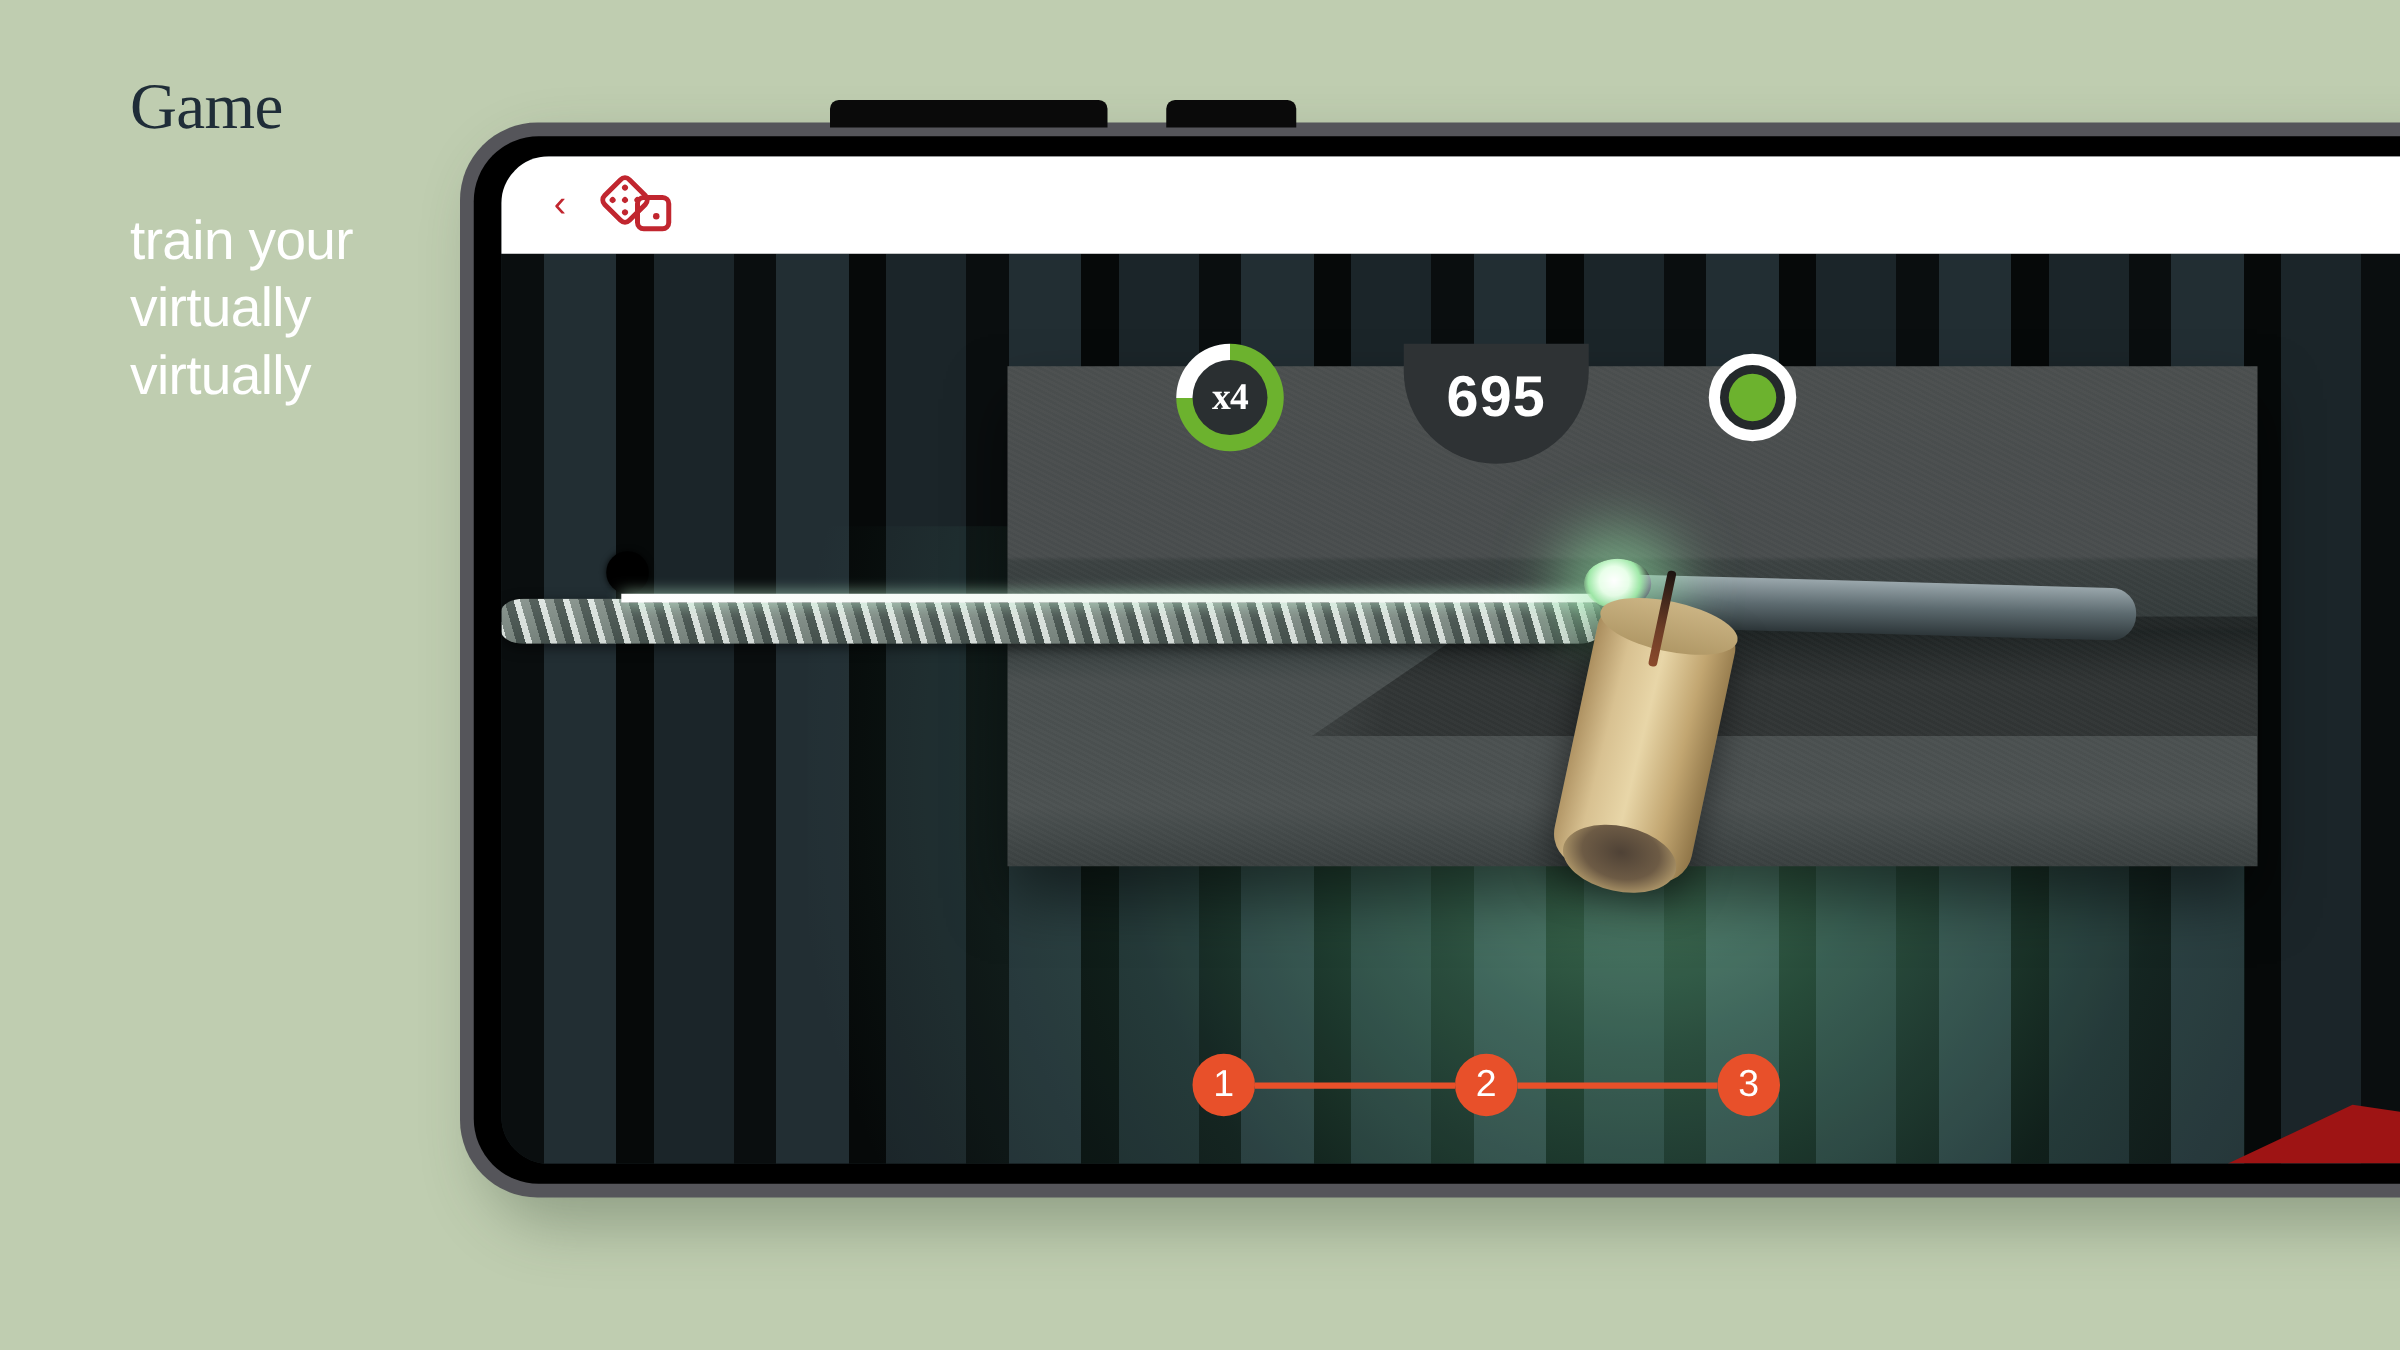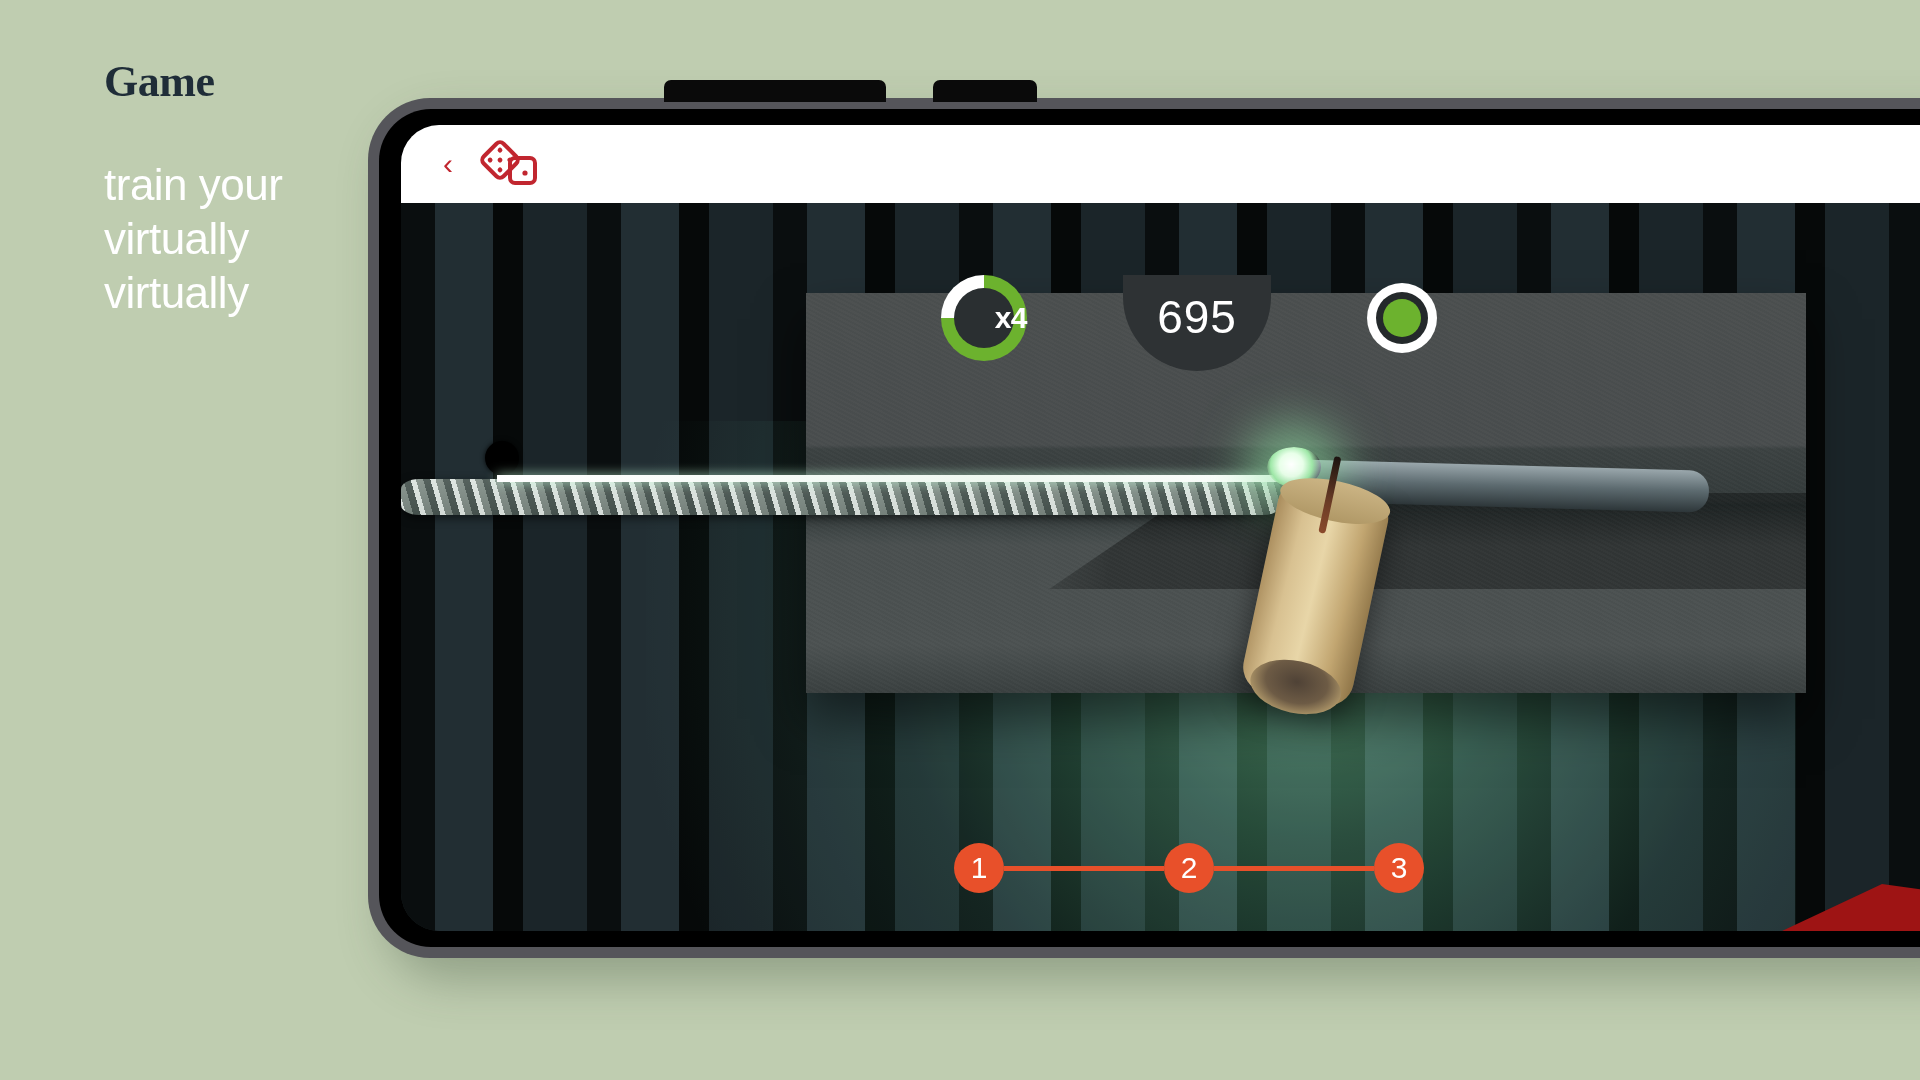--- a/index.html
+++ b/index.html
@@ -7,21 +7,21 @@
   body {
     background:#bfcdb0;
     font-family:"Liberation Sans", sans-serif;
     position:relative;
   }
 
   
   #promo { position:absolute; left:104px; top:60px; width:300px; }
   #promo-title {
     font-family:"Liberation Serif", serif;
-    font-size:44px; line-height:1.0; font-weight:700;
+    font-size:52px; line-height:1.0; font-weight:400;
     color:#1f2d38; letter-spacing:-0.5px;
   }
   #promo-sub {
     margin-top:54px; font-size:44px; line-height:1.23;
     color:#ffffff; font-weight:400; letter-spacing:-0.5px;
   }
   #promo-sub span { display:block; }
 
   
   #phone {
@@ -188,21 +188,21 @@
   
   #hud-top {
     position:absolute; left:0; right:0; top:72px; height:120px;
     display:flex; align-items:flex-start; justify-content:center;
     gap:96px; z-index:5; pointer-events:none;
   }
   #hud-top > * { pointer-events:auto; }
 
   #multiplier {
     position:relative; width:86px; height:86px; border-radius:50%;
-    display:flex; align-items:center; justify-content:flex-end;
+    display:flex; align-items:center; justify-content:center;font-family:Liberation Serif, serif;
   }
   #mult-ring {
     position:absolute; inset:0; border-radius:50%;
     background:conic-gradient(from 0deg, #6cb22e 0% 75%, #ffffff 75% 100%);
   }
   #mult-hole {
     position:absolute; inset:13px; border-radius:50%;
     background:#2a2f31;
   }
   #mult-label {
@@ -210,21 +210,21 @@
     letter-spacing:-0.5px;
   }
 
   #score-badge {
     width:148px; height:96px;
     background:#2e3234;
     border-radius:0 0 74px 74px;
     display:flex; align-items:center; justify-content:center;
     padding-bottom:12px;
   }
-  #score-value { color:#fff; font-size:46px; font-weight:400; letter-spacing:1px; }
+  #score-value { color:#fff; font-size:46px; font-weight:700; letter-spacing:1px; }
 
   #status-indicator {
     position:relative; width:70px; height:70px; border-radius:50%;
     background:#ffffff; display:flex; align-items:center; justify-content:center;
     margin-top:8px;
   }
   #status-gap {
     position:absolute; inset:9px; border-radius:50%; background:#24292b;
   }
   #status-dot {

